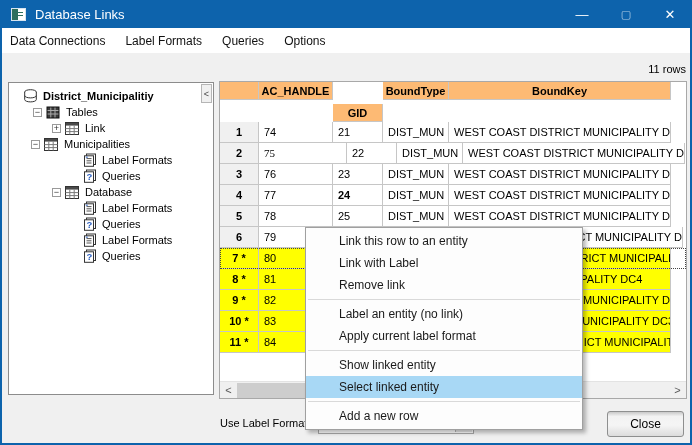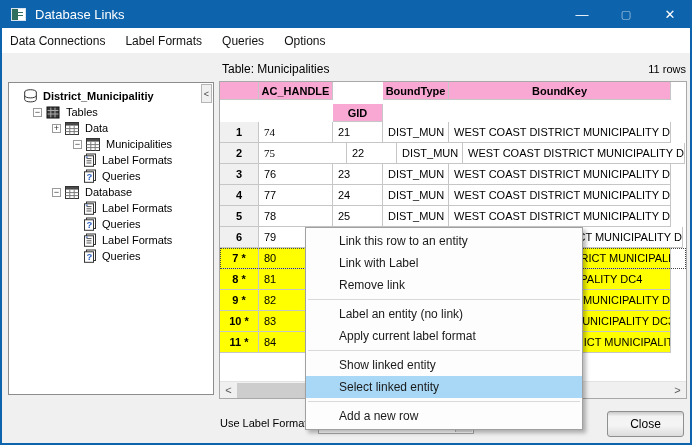--- a/index.html
+++ b/index.html
@@ -31,21 +31,21 @@
   .collapse-btn{position:absolute;top:1px;right:1px;width:11px;height:19px;background:#F0F0F0;border:1px solid #B5B5B5;font-size:9px;color:#444;display:flex;align-items:center;justify-content:center;}
   .trow{height:16px;display:flex;align-items:center;font-size:11px;color:#000;white-space:nowrap;}
   .trow.bold{font-weight:bold;}
   .texp{width:9px;height:9px;border:1px solid #9A9A9A;background:#fff;margin-right:4px;flex:0 0 auto;position:relative;}
   .texp::before{content:attr(data-g);position:absolute;left:0;top:-2px;width:100%;text-align:center;font-size:9px;line-height:11px;color:#333;}
   .ticon{width:16px;height:14px;margin-right:4px;flex:0 0 auto;display:flex;align-items:center;}
   
   .grid{position:absolute;left:219px;top:81px;width:468px;height:318px;background:#ffffff;border:1px solid #A8A8A8;}
   .g-row{display:flex;}
   .g-cell{border-right:1px solid #C6C6C6;border-bottom:1px solid #C6C6C6;font-size:11px;padding:0 5px;white-space:nowrap;overflow:hidden;display:flex;align-items:center;background:#fff;}
-  .g-head .g-cell{background:#f9a8d4;font-weight:bold;justify-content:center;height:18px;padding:0 2px;}
+  .g-head .g-cell{background:#fdba74;font-weight:bold;justify-content:center;height:18px;padding:0 2px;}
   .g-row .num{background:#F0F0F0;font-weight:bold;justify-content:center;}
   .g-row.data .g-cell{height:21px;}
   .g-row.hl .g-cell{background:#FFFF00;}
   .g-row.focus{outline:1px dotted #444;outline-offset:-1px;}
   
   .hscroll{position:absolute;left:0;right:0;bottom:0;height:17px;background:#F0F0F0;border-top:1px solid #E3E3E3;}
   .hs-arrow{position:absolute;top:0;width:17px;height:17px;color:#5a5a5a;font-size:11px;line-height:16px;text-align:center;}
   .hs-arrow.left{left:0;}
   .hs-arrow.right{right:0;}
   .hs-thumb{position:absolute;left:17px;top:1px;width:90px;height:15px;background:#CDCDCD;}
@@ -77,21 +77,20 @@
     </div>
   </div>
 
   <div class="menubar" id="menubar">
       <div class="mitem">Data Connections</div>
       <div class="mitem">Label Formats</div>
       <div class="mitem">Queries</div>
       <div class="mitem">Options</div>
     </div>
 
-  <div class="tbl-title">Table: Municipalities</div>
   <div class="row-count">11 rows</div>
 
   <div class="tree" id="tree">
     <div class="collapse-btn">&lt;</div>
   <div class="trow bold" style="padding-left: 14px;">
         <span class="ticon">
           <svg width="15" height="14" viewBox="0 0 15 14">
             <ellipse cx="7.5" cy="3" rx="5.8" ry="2.3" fill="#fff" stroke="#333"></ellipse>
             <path d="M1.7 3v7.6c0 1.3 2.6 2.3 5.8 2.3s5.8-1 5.8-2.3V3" fill="#fff" stroke="#333"></path>
             <path d="M1.7 6.6c0 1.3 2.6 2.3 5.8 2.3s5.8-1 5.8-2.3" fill="none" stroke="#333"></path>
@@ -112,23 +111,23 @@
       </div>
       <div class="trow" style="padding-left: 43px;">
         <span class="texp" data-g="+"></span>
         <span class="ticon">
           <svg width="14" height="13" viewBox="0 0 14 13">
             <rect x="0.5" y="0.5" width="13" height="12" fill="#fff" stroke="#333"></rect>
             <rect x="1" y="1" width="12" height="2.6" fill="#4a4a4a"></rect>
             <path d="M0.5 6.6h13M0.5 9.6h13M4.8 3.6v8.9M9.2 3.6v8.9" stroke="#7a7a7a" fill="none"></path>
           </svg>
         </span>
-        <span>Data</span>
-      </div>
-      <div class="trow" style="padding-left: 64px;">
+        <span>Link</span>
+      </div>
+      <div class="trow" style="padding-left: 22px;">
         <span class="texp" data-g="−"></span>
         <span class="ticon">
           <svg width="14" height="13" viewBox="0 0 14 13">
             <rect x="0.5" y="0.5" width="13" height="12" fill="#fff" stroke="#333"></rect>
             <rect x="1" y="1" width="12" height="2.6" fill="#4a4a4a"></rect>
             <path d="M0.5 6.6h13M0.5 9.6h13M4.8 3.6v8.9M9.2 3.6v8.9" stroke="#7a7a7a" fill="none"></path>
           </svg>
         </span>
         <span>Municipalities</span>
       </div>
@@ -216,21 +215,21 @@
     </div>
   <div class="g-row g-head">
         <div class="g-cell" style="width: 39px;"></div>
         <div class="g-cell" style="width: 74px;">AC_HANDLE</div>
         <div class="g-cell" style="width: 50px; margin-top: 22px;">GID</div>
         <div class="g-cell" style="width: 66px;">BoundType</div>
         <div class="g-cell" style="width: 222px;">BoundKey</div>
       </div>
       <div class="g-row data">
         <div class="g-cell num" style="width: 39px;">1</div>
-        <div class="g-cell" style="width: 74px; font-family: Liberation Serif, serif;">74</div>
+        <div class="g-cell" style="width: 74px;">74</div>
         <div class="g-cell" style="width: 50px;">21</div>
         <div class="g-cell" style="width: 66px;">DIST_MUN</div>
         <div class="g-cell" style="width: 222px;">WEST COAST DISTRICT MUNICIPALITY DC1</div>
       </div>
       <div class="g-row data">
         <div class="g-cell num" style="width: 39px;">2</div>
         <div class="g-cell" style="width: 88px; font-family: Liberation Serif, serif;">75</div>
         <div class="g-cell" style="width: 50px;">22</div>
         <div class="g-cell" style="width: 66px;">DIST_MUN</div>
         <div class="g-cell" style="width: 222px;">WEST COAST DISTRICT MUNICIPALITY DC1</div>
@@ -238,21 +237,21 @@
       <div class="g-row data">
         <div class="g-cell num" style="width: 39px;">3</div>
         <div class="g-cell" style="width: 74px;">76</div>
         <div class="g-cell" style="width: 50px;">23</div>
         <div class="g-cell" style="width: 66px;">DIST_MUN</div>
         <div class="g-cell" style="width: 222px;">WEST COAST DISTRICT MUNICIPALITY DC1</div>
       </div>
       <div class="g-row data">
         <div class="g-cell num" style="width: 39px;">4</div>
         <div class="g-cell" style="width: 74px;">77</div>
-        <div class="g-cell" style="width: 50px;">24</div>
+        <div class="g-cell" style="width: 50px; font-weight: bold;">24</div>
         <div class="g-cell" style="width: 66px;">DIST_MUN</div>
         <div class="g-cell" style="width: 222px;">WEST COAST DISTRICT MUNICIPALITY DC1</div>
       </div>
       <div class="g-row data">
         <div class="g-cell num" style="width: 39px;">5</div>
         <div class="g-cell" style="width: 74px;">78</div>
         <div class="g-cell" style="width: 50px;">25</div>
         <div class="g-cell" style="width: 66px;">DIST_MUN</div>
         <div class="g-cell" style="width: 222px;">WEST COAST DISTRICT MUNICIPALITY DC1</div>
       </div>

